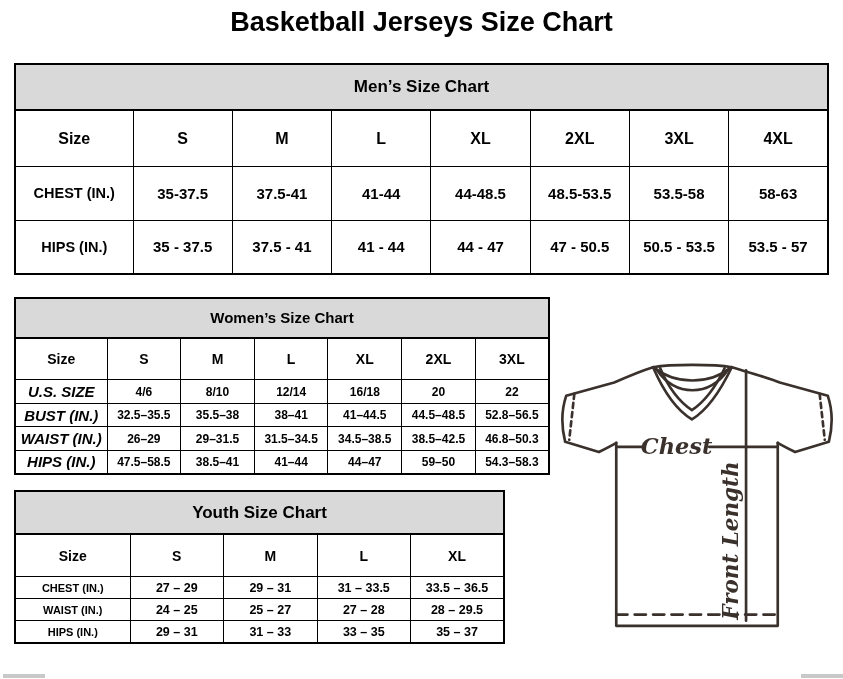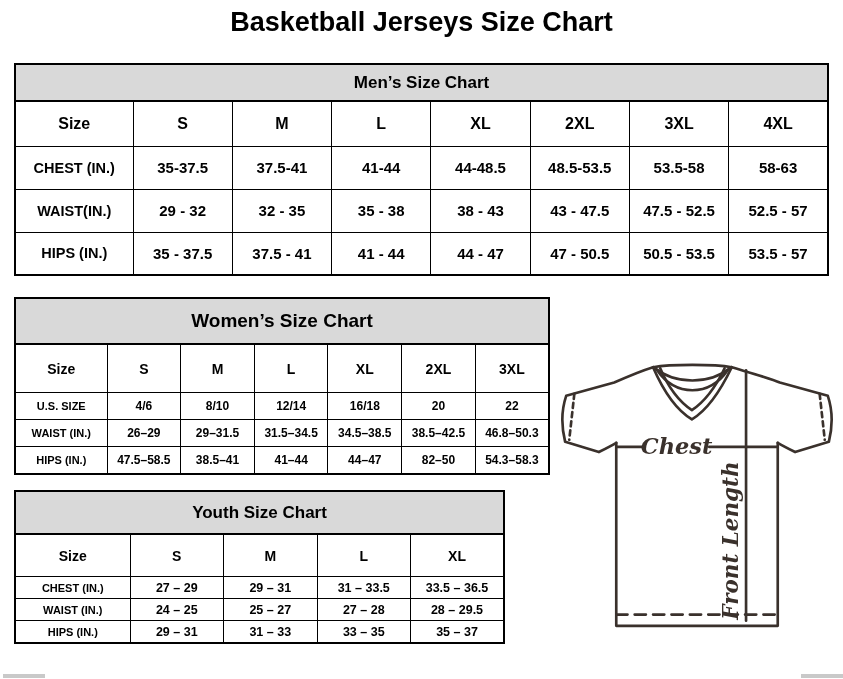--- a/index.html
+++ b/index.html
@@ -32,24 +32,24 @@
   #mens-table{left:14px;top:63px;width:815px;height:212px;}
   #mens-table .title-row{height:37px;}
   #mens-table .table-title{font-size:17px;}
   #mens-table .header-row{height:45px;font-size:16px;}
   #mens-table .data-row{height:43px;font-size:15px;}
   #mens-table .row-label{font-size:14.5px;}
 
   
   #womens-table{left:14px;top:297px;width:536px;height:178px;}
   #womens-table .title-row{height:39px;}
-  #womens-table .table-title{font-size:19px;}
+  #womens-table .table-title{font-size:15px;}
   #womens-table .header-row{height:41px;font-size:14px;}
   #womens-table .data-row{height:23px;font-size:12px;}
-  #womens-table .row-label{font-size:11px;}
+  #womens-table .row-label{font-size:15px;font-style:italic;}
 
   
   #youth-table{left:14px;top:490px;width:491px;height:154px;}
   #youth-table .title-row{height:43px;}
   #youth-table .table-title{font-size:17px;}
   #youth-table .header-row{height:42px;font-size:14px;}
   #youth-table .data-row{height:22px;font-size:12.5px;}
   #youth-table .row-label{font-size:11px;}
 
   
@@ -100,30 +100,20 @@
           <td class="row-label">CHEST (IN.)</td>
           <td>35-37.5</td>
           <td>37.5-41</td>
           <td>41-44</td>
           <td>44-48.5</td>
           <td>48.5-53.5</td>
           <td>53.5-58</td>
           <td>58-63</td>
         </tr>
         <tr class="data-row">
-          <td class="row-label">WAIST(IN.)</td>
-          <td>29 - 32</td>
-          <td>32 - 35</td>
-          <td>35 - 38</td>
-          <td>38 - 43</td>
-          <td>43 - 47.5</td>
-          <td>47.5 - 52.5</td>
-          <td>52.5 - 57</td>
-        </tr>
-        <tr class="data-row">
           <td class="row-label">HIPS (IN.)</td>
           <td>35 - 37.5</td>
           <td>37.5 - 41</td>
           <td>41 - 44</td>
           <td>44 - 47</td>
           <td>47 - 50.5</td>
           <td>50.5 - 53.5</td>
           <td>53.5 - 57</td>
         </tr>
       </tbody>
@@ -157,35 +147,44 @@
         <tr class="data-row">
           <td class="row-label">U.S. SIZE</td>
           <td>4/6</td>
           <td>8/10</td>
           <td>12/14</td>
           <td>16/18</td>
           <td>20</td>
           <td>22</td>
         </tr>
         <tr class="data-row">
+          <td class="row-label">BUST (IN.)</td>
+          <td>32.5–35.5</td>
+          <td>35.5–38</td>
+          <td>38–41</td>
+          <td>41–44.5</td>
+          <td>44.5–48.5</td>
+          <td>52.8–56.5</td>
+        </tr>
+        <tr class="data-row">
           <td class="row-label">WAIST (IN.)</td>
           <td>26–29</td>
           <td>29–31.5</td>
           <td>31.5–34.5</td>
           <td>34.5–38.5</td>
           <td>38.5–42.5</td>
           <td>46.8–50.3</td>
         </tr>
         <tr class="data-row">
           <td class="row-label">HIPS (IN.)</td>
           <td>47.5–58.5</td>
           <td>38.5–41</td>
           <td>41–44</td>
           <td>44–47</td>
-          <td>82–50</td>
+          <td>59–50</td>
           <td>54.3–58.3</td>
         </tr>
       </tbody>
     </table>
   </div>
 
 <div id="youth-table" class="size-table">
     <table>
       <colgroup>
         <col style="width: 115px;">

